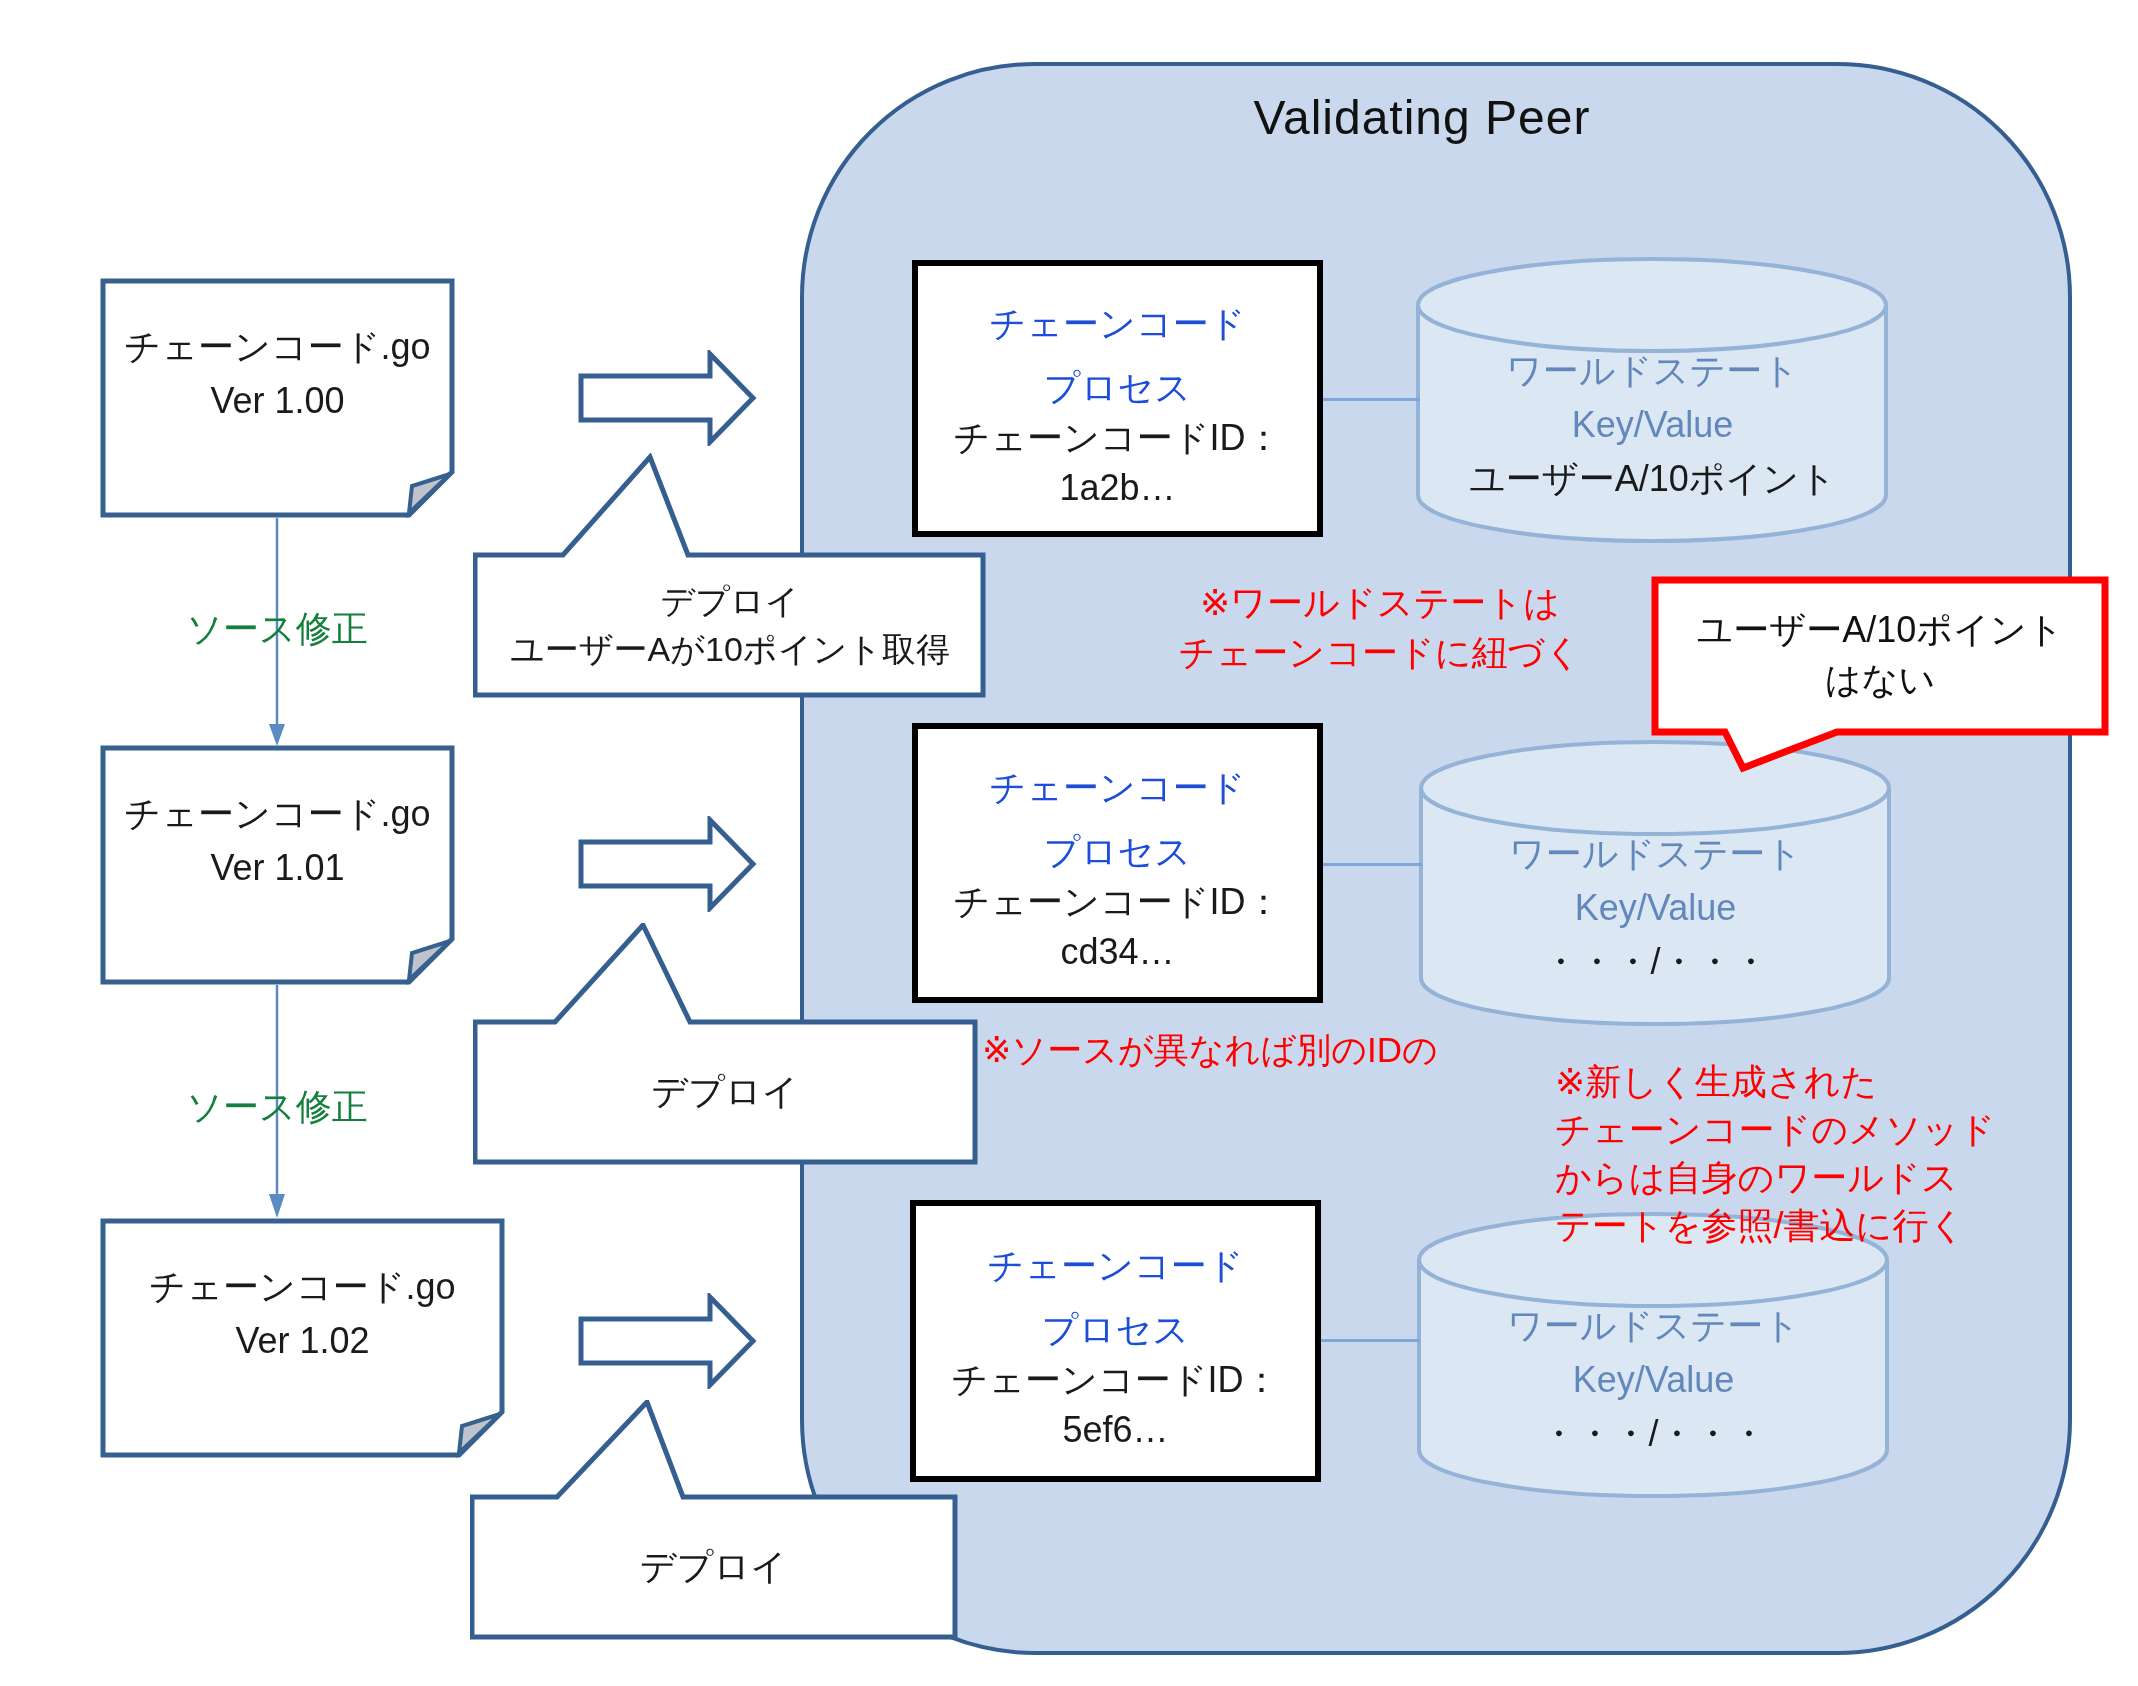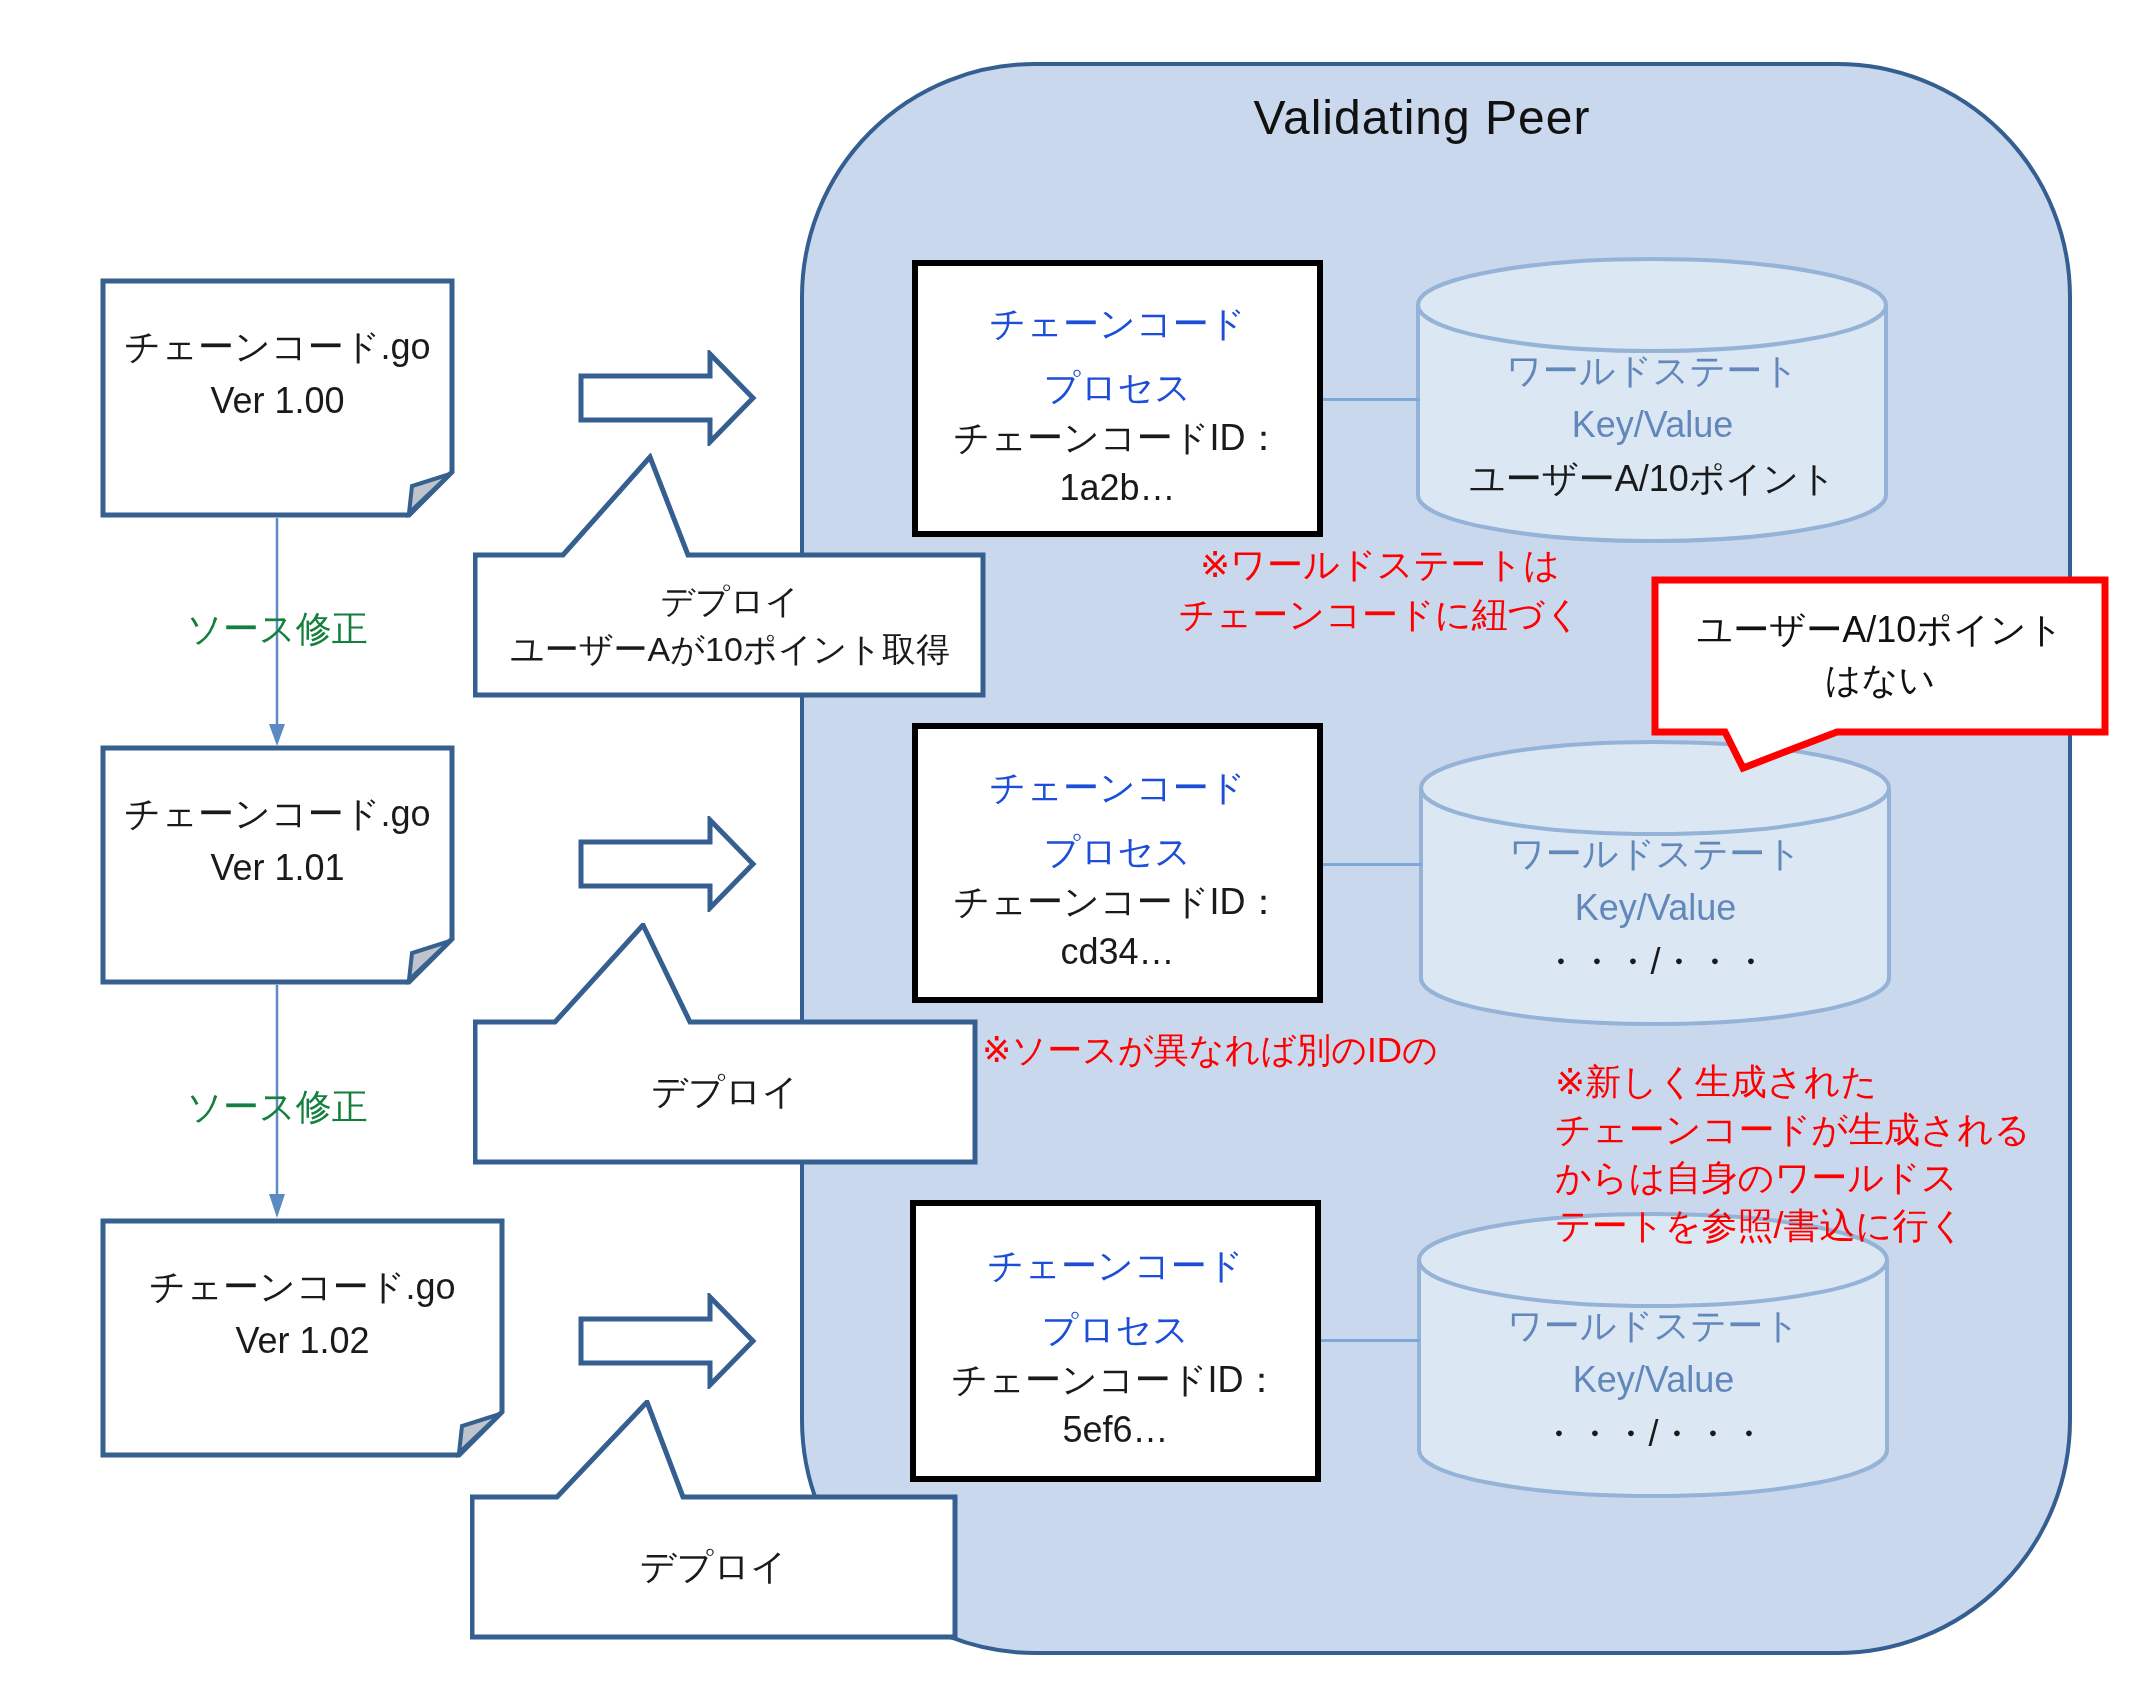--- a/index.html
+++ b/index.html
@@ -82,30 +82,30 @@
     <div class="blue">ワールドステート</div>
     <div class="blue">Key/Value</div>
     <div class="black">・・・/・・・</div>
   </div>
   <div class="cyl-text" style="left:1416px;top:1285px;width:475px;height:190px">
     <div class="blue">ワールドステート</div>
     <div class="blue">Key/Value</div>
     <div class="black">・・・/・・・</div>
   </div>
 
-  <div class="red-note" style="left:1140px;top:540px;width:480px">
+  <div class="red-note" style="left:1140px;top:578px;width:480px">
     <div>※ワールドステートは</div>
     <div>チェーンコードに紐づく</div>
   </div>
   <div class="red-note" style="left:975px;top:1025px;width:470px;font-size:35px">
     <div>※ソースが異なれば別のIDの</div>
   </div>
   <div class="red-note left-align" style="left:1555px;top:1010px;width:490px">
     <div>※新しく生成された</div>
-    <div>チェーンコードが生成される</div>
+    <div>チェーンコードのメソッド</div>
     <div>からは自身のワールドス</div>
     <div>テートを参照/書込に行く</div>
   </div>
 
   <svg class="abs" style="left:100px;top:278px" width="355" height="240" viewBox="0 0 355 240">
     <path d="M3,3 H352 V194 L309,237 H3 Z" fill="#ffffff" stroke="#36618f" stroke-width="5"></path>
     <polygon points="309,235 350,196 312,208" fill="#bfc3cb" stroke="#36618f" stroke-width="4"></polygon>
   </svg>
   <div class="doc-text" style="left:100px;top:320px;width:355px">
     <div>チェーンコード.go</div>

